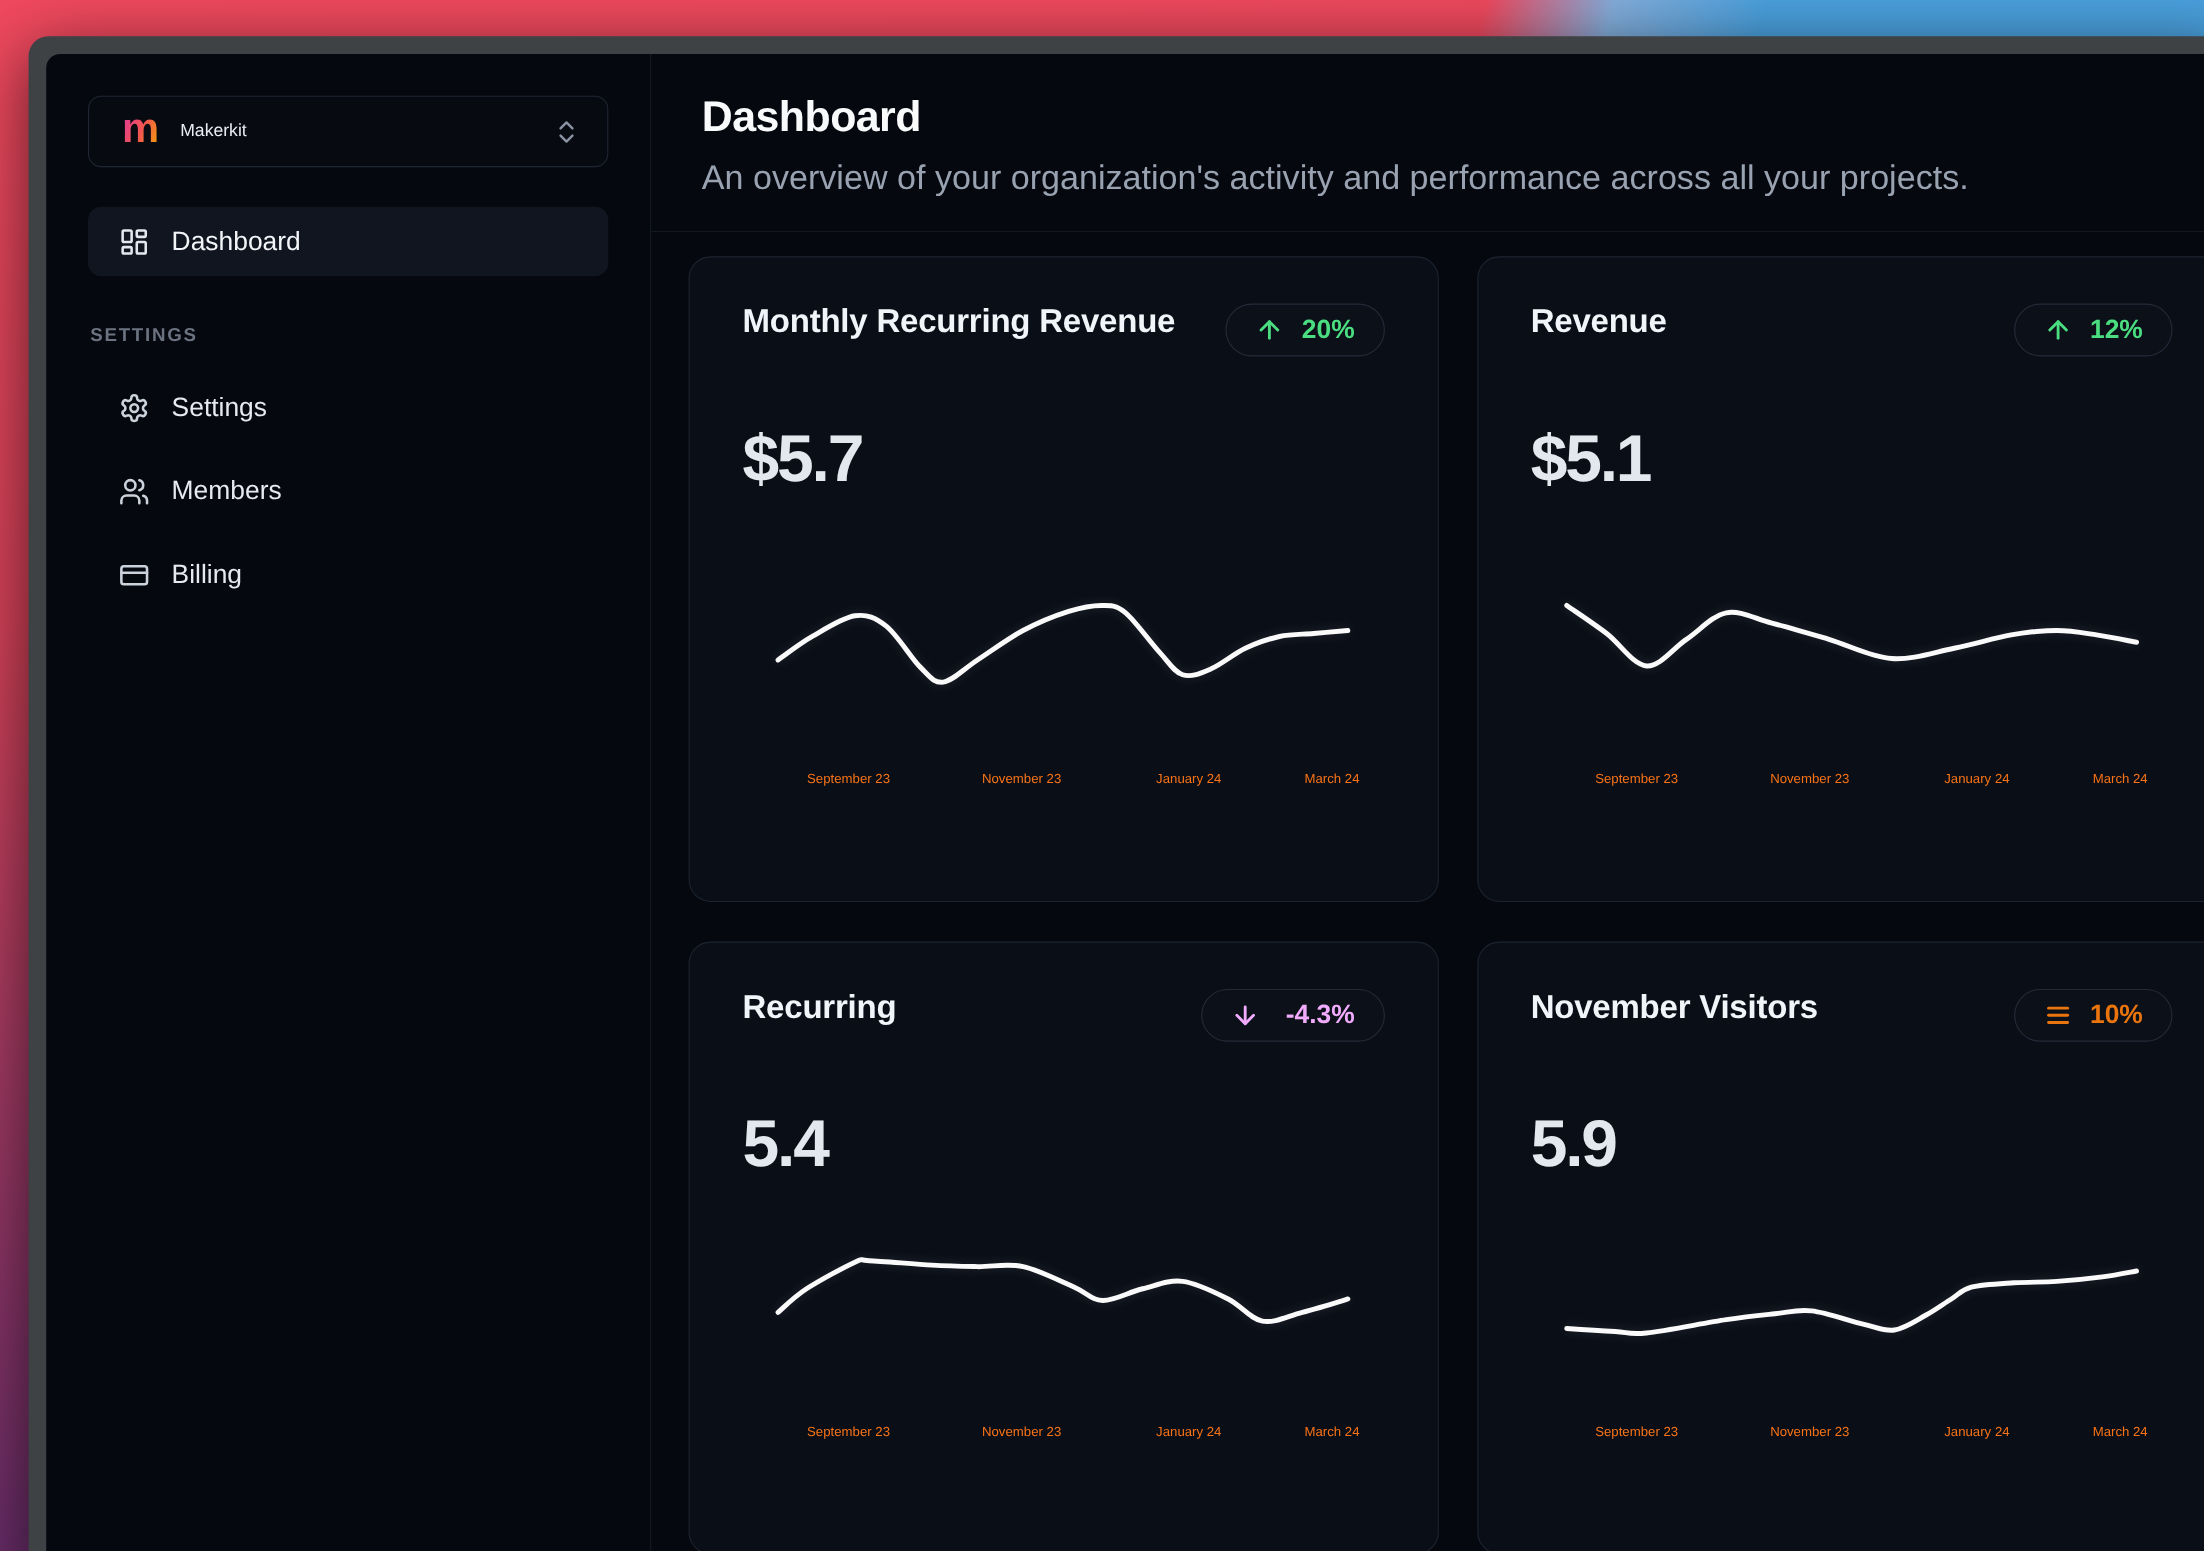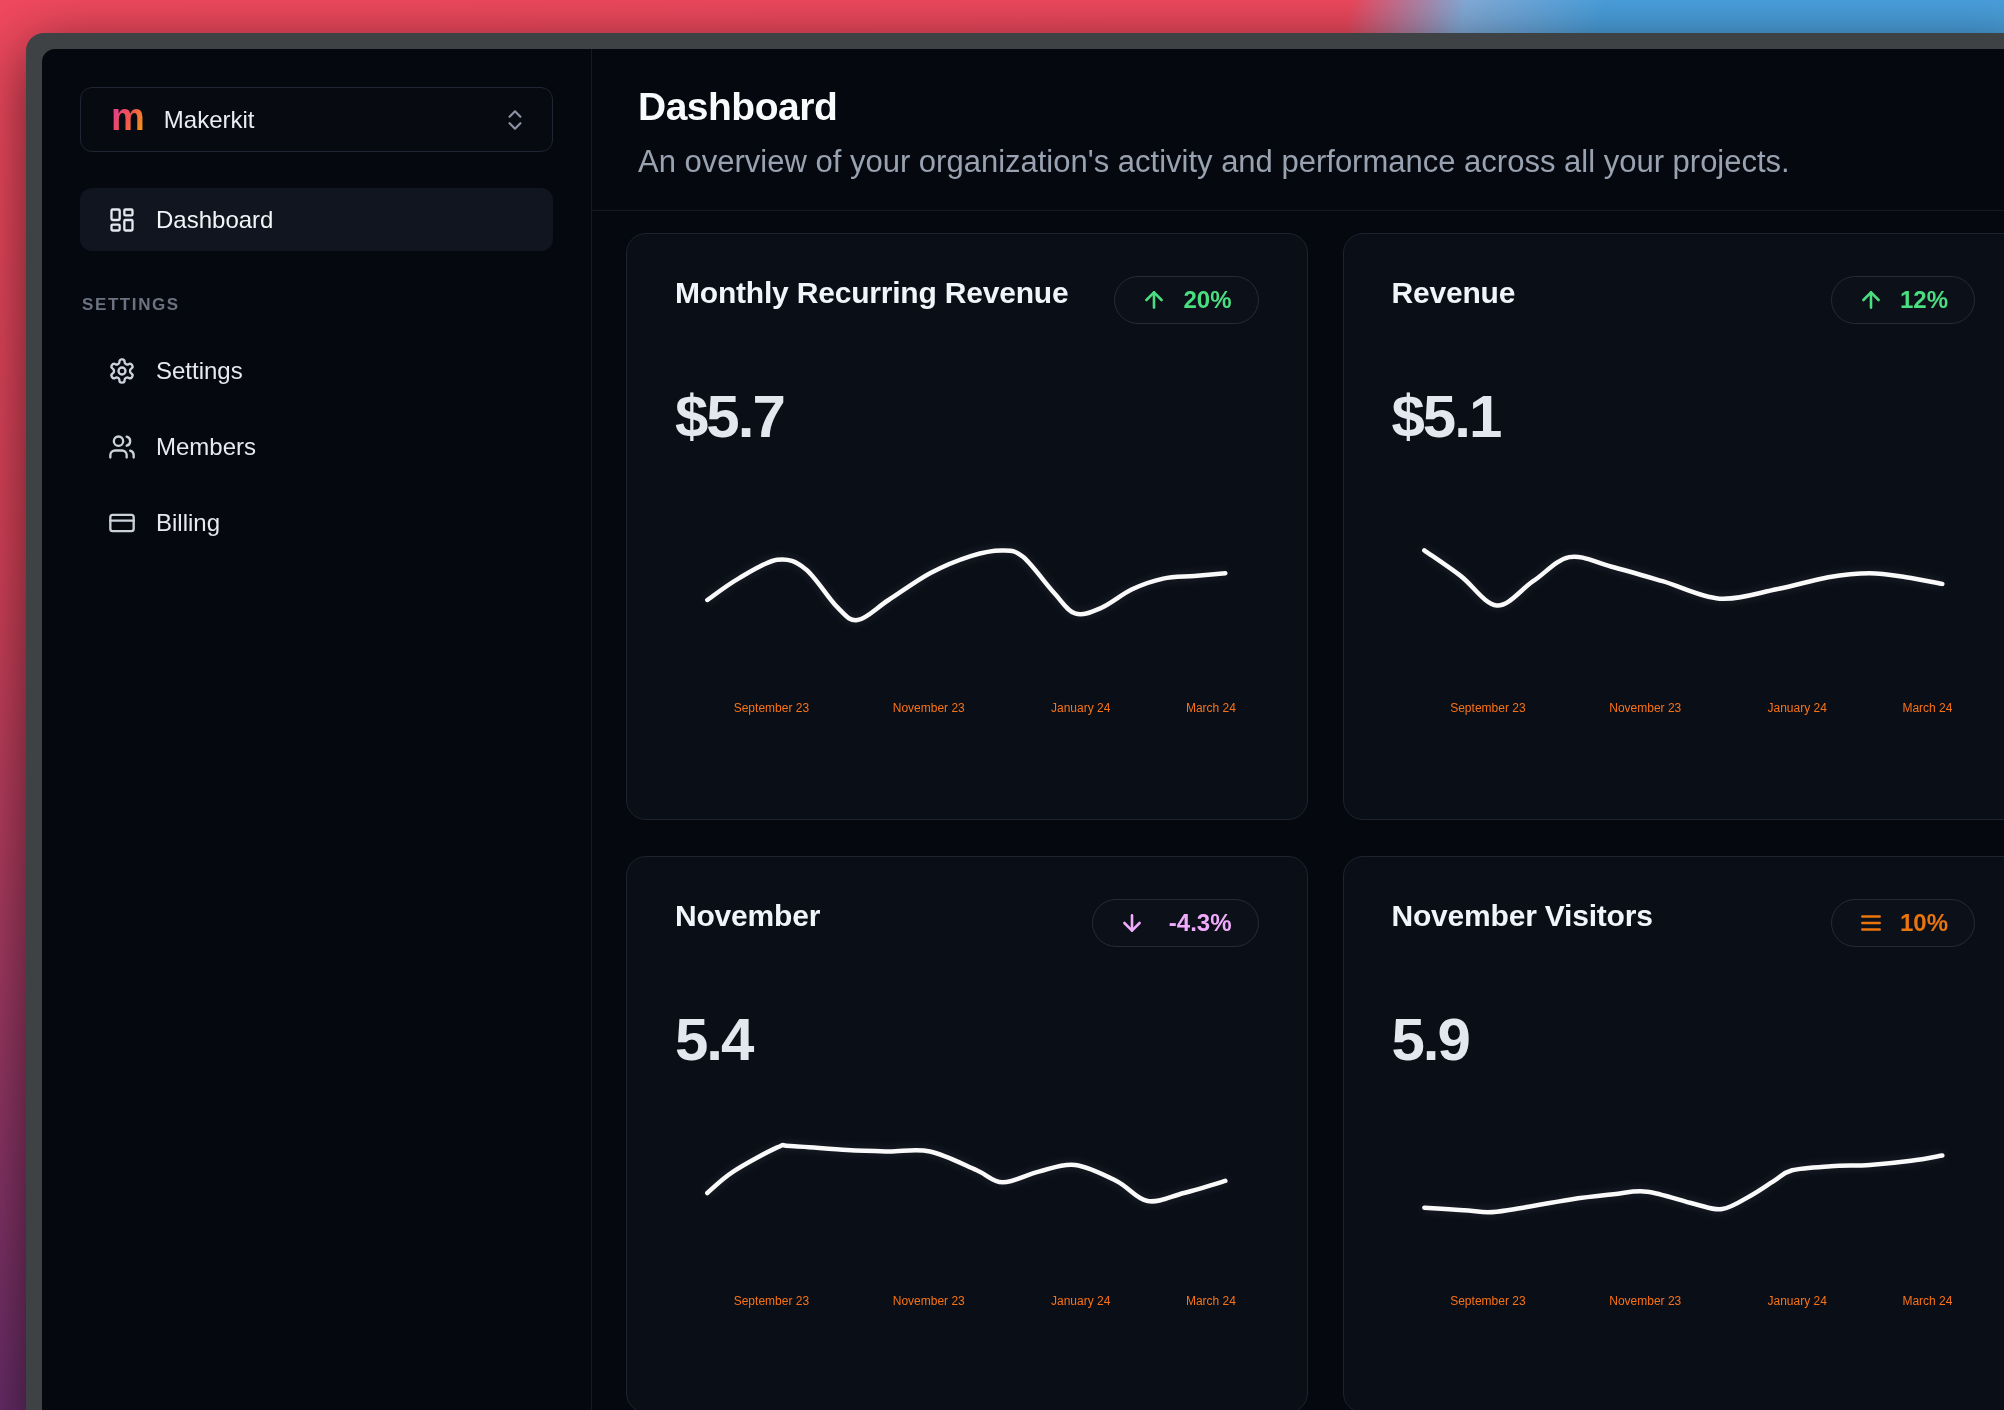--- a/index.html
+++ b/index.html
@@ -40,21 +40,21 @@
     height:63px;border:1px solid #1f2533;border-radius:12px;
     display:flex;align-items:center;gap:20px;padding:0 24px 0 30px;
     cursor:pointer;background:rgba(255,255,255,.01);
   }
   .logo-mark{
     font-size:38px;font-weight:700;line-height:1;letter-spacing:-1px;
     background:linear-gradient(115deg,#e1389d 5%,#f1574d 55%,#f59e0b 95%);
     -webkit-background-clip:text;background-clip:text;color:transparent;
     transform:translateY(-3px);
   }
-  .org-name{font-size:24px;color:#e9ecf2;font-weight:400;}
+  .org-name{font-size:16px;color:#e9ecf2;font-weight:400;}
   .switch-icon{margin-left:auto;color:#8b93a3;display:flex;}
   .nav{margin-top:36px;display:flex;flex-direction:column;}
   .nav-item{
     height:63px;border-radius:12px;display:flex;align-items:center;gap:20px;
     padding:0 28px;color:#e6e9ef;font-size:24px;cursor:pointer;
   }
   .nav-item .nicon{display:flex;color:#ccd2dc;}
   .nav-item.active{background:#10151f;color:#f2f4f8;}
   .nav-item.active .nicon{color:#e3e7ee;}
   .nav-section{
@@ -234,21 +234,21 @@
                 <span style="left: 14%;">September 23</span>
                 <span style="left: 43%;">November 23</span>
                 <span style="left: 71%;">January 24</span>
                 <span style="left: 95%;">March 24</span>
               </div>
           </div>
         </section>
 
         <section class="card">
           <div class="card-head">
-            <h3 class="card-title">November</h3>
+            <h3 class="card-title">Recurring</h3>
             <div class="badge" style="color: #f0abfc; gap: 24px;">
 
               <span class="t-icon" style="display: inline-flex;">
                   <svg class="icon" width="26" height="26" viewBox="0 0 24 24" style="stroke-width:2.4">
                     <path d="M12 5v14"></path>
                     <path d="m19 12-7 7-7-7"></path>
                   </svg>
                 </span>
 
               <span>-4.3%</span>

